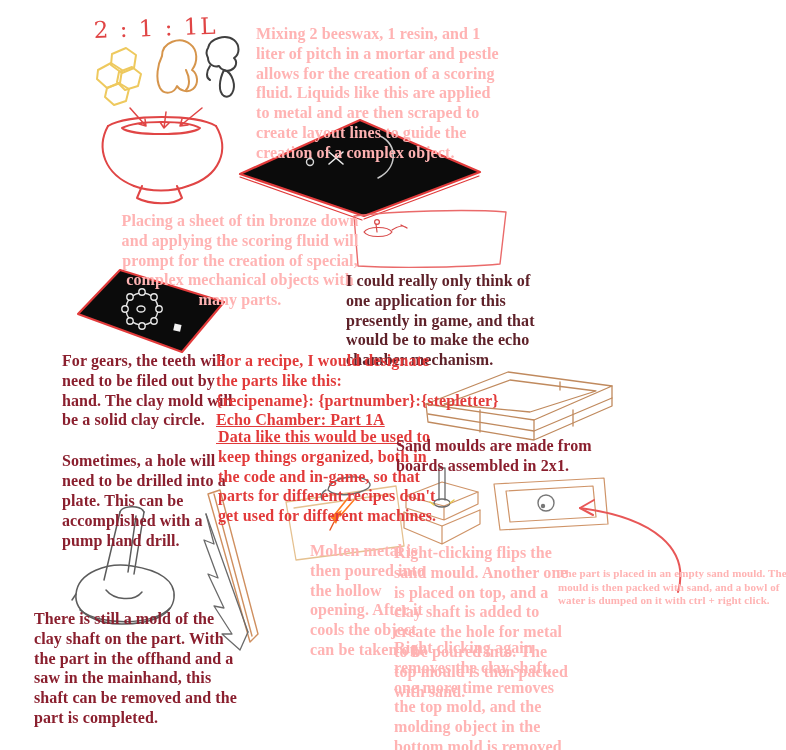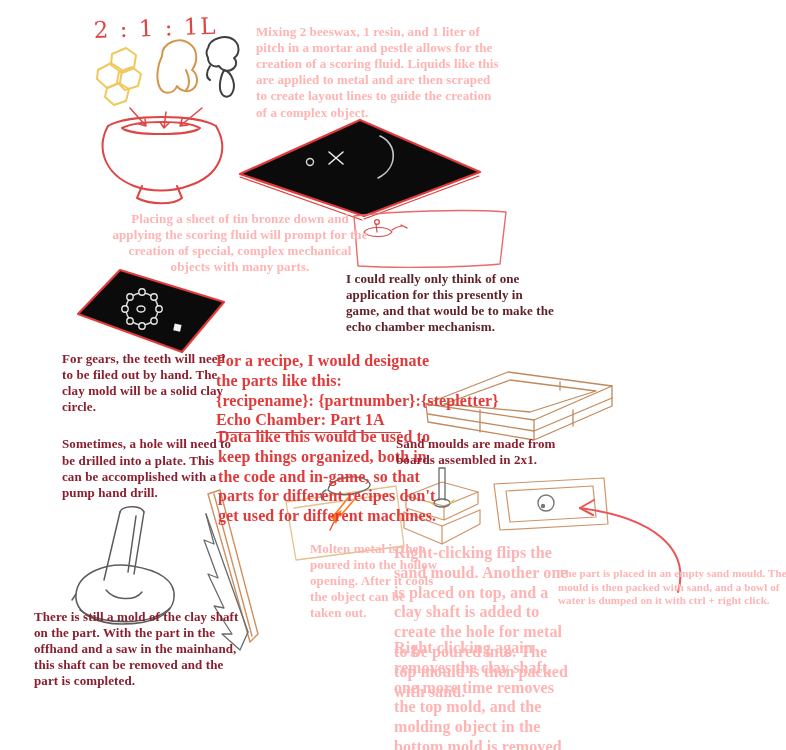--- a/index.html
+++ b/index.html
@@ -6,36 +6,37 @@
   #canvas{
     position:relative;
     width:786px;height:750px;
     background:#ffffff;
     overflow:hidden;
     font-family:"Liberation Serif", serif;
   }
   .note{
     position:absolute;
     font-weight:bold;
-    font-size:13px;
+    font-size:16px;
     line-height:1.24;
     letter-spacing:0.1px;
   }
   .pink{color:#ffb3b3;}
   .red{color:#e23a3a;}
   .maroon{color:#8a1f2e;}
   .darknote{color:#5e2129;}
   .small{font-size:16px;}
   .xsmall{font-size:11px;}
   .nowrap{white-space:nowrap;}
   .underlined{
     display:inline-block;
     border-bottom:1.6px solid #e23a3a;
     padding-right:16px;
-    padding-bottom:2px;
+    padding-bottom:13px;
+    text-decoration:underline;
   }
   .para2{margin-top:21px;}
   svg{position:absolute;overflow:visible;}
 </style>
 </head>
 <body>
 
 <div id="canvas">
 
   <svg style="left:78px;top:8px;" width="182" height="200" viewBox="0 0 182 200" fill="none" stroke-linecap="round" stroke-linejoin="round">

